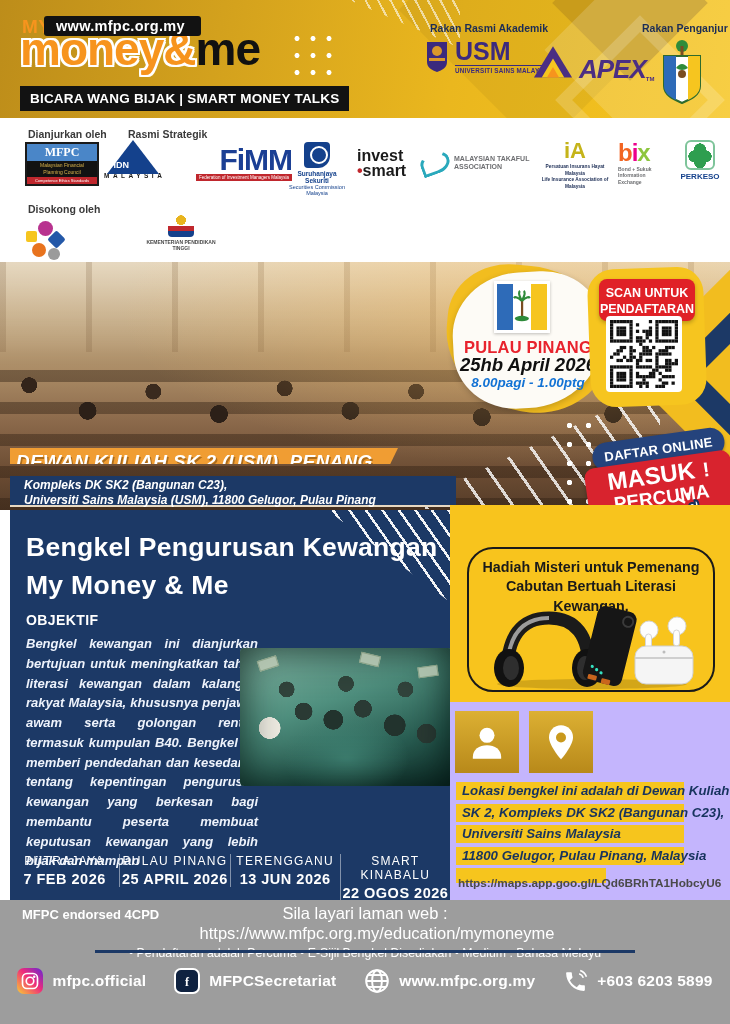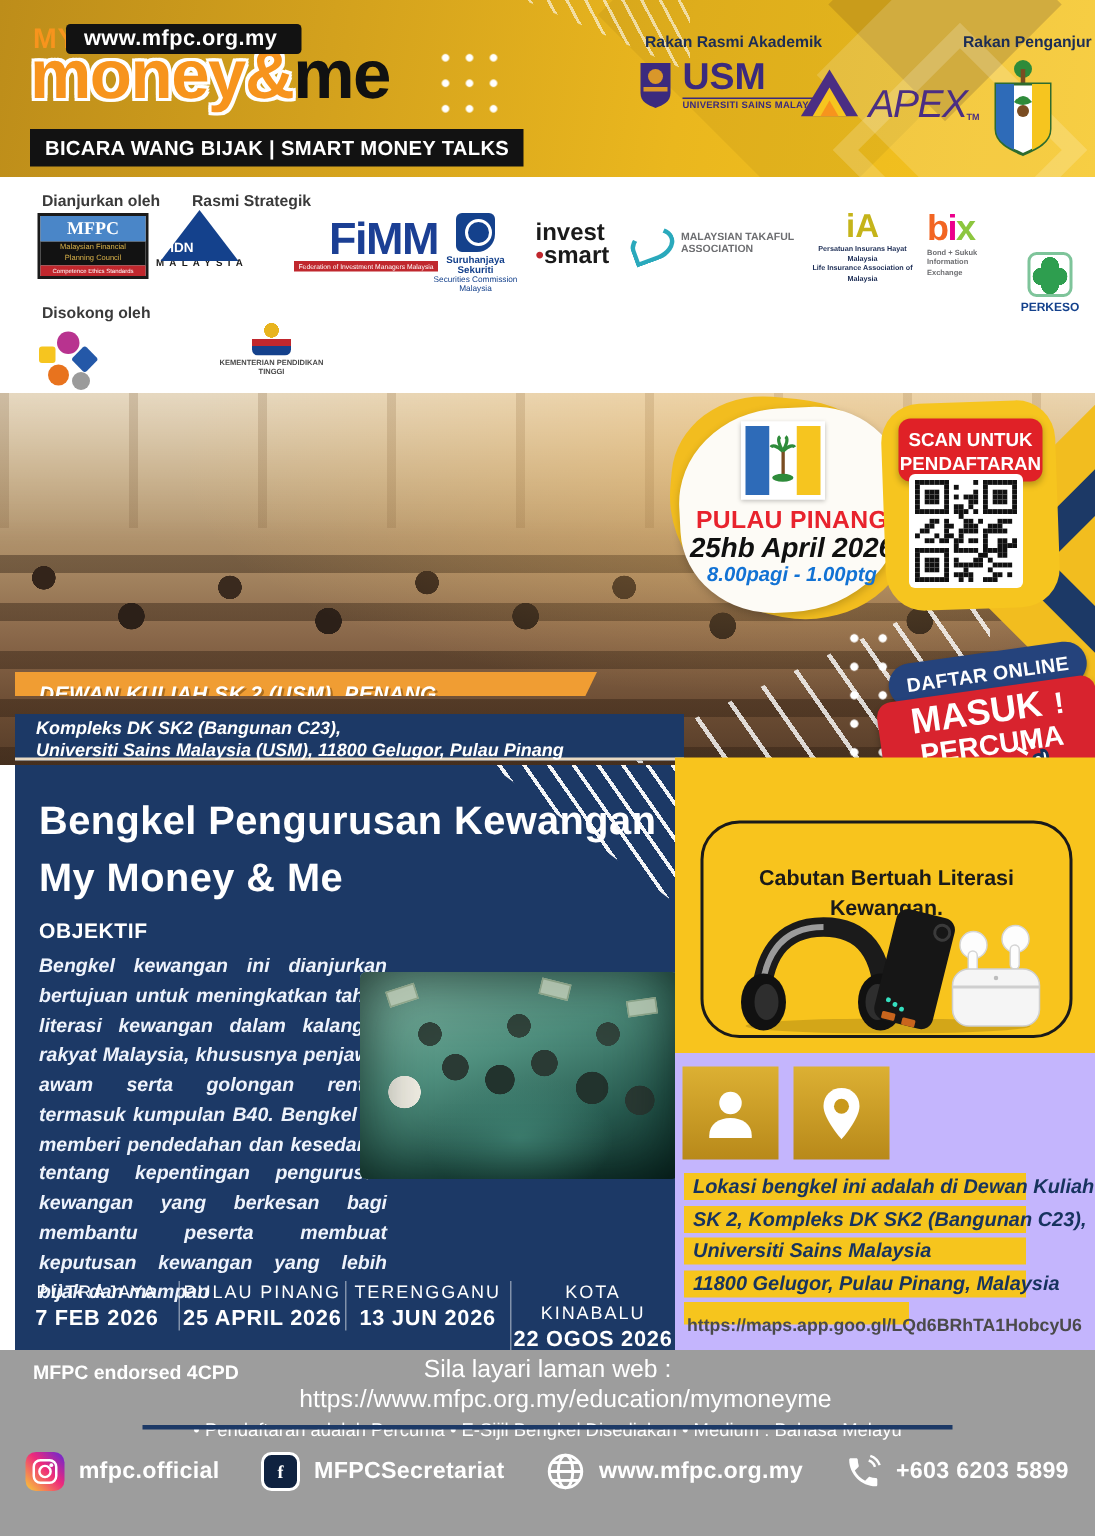--- a/index.html
+++ b/index.html
@@ -28,21 +28,21 @@
   .logo-money{color:#f7941d;text-shadow:-2px -2px 0 #fff,2px -2px 0 #fff,-2px 2px 0 #fff,2px 2px 0 #fff,0 -2px 0 #fff,0 2px 0 #fff,-2px 0 0 #fff,2px 0 0 #fff;}
   .logo-me{color:#111;}
   .logo-tag{left:20px;top:86px;background:#121212;color:#fff;font-size:13.5px;font-weight:700;
     padding:5px 10px;letter-spacing:.2px;white-space:nowrap;}
 
   .hp-label{color:#1c2d55;font-weight:700;font-size:10.5px;}
   .usm-wrap{left:425px;top:40px;display:flex;gap:6px;align-items:center;}
   .usm-txt{color:#3b2a7e;font-weight:800;font-size:25px;line-height:.9;}
   .usm-sub{color:#3b2a7e;font-weight:700;font-size:6.3px;border-top:1.5px solid #3b2a7e;margin-top:2px;padding-top:1px;letter-spacing:.2px;}
   .apex-wrap{left:527px;top:40px;display:flex;align-items:flex-end;}
-  .apex-name{color:#4b2e83;font-weight:400;font-size:26px;font-style:italic;letter-spacing:-1px;line-height:1;}
+  .apex-name{color:#4b2e83;font-weight:700;font-size:26px;font-style:italic;letter-spacing:-1px;line-height:1;}
   .apex-tm{color:#4b2e83;font-size:6px;font-weight:700;vertical-align:top;}
 
   
   .band{position:absolute;left:0;top:118px;width:730px;height:144px;background:#fff;}
   .plabel{position:absolute;font-size:10.5px;font-weight:700;color:#3a3a3a;}
   .mfpc{left:25px;top:142px;width:74px;height:44px;border:2px solid #1a1a1a;display:flex;flex-direction:column;}
   .mfpc-top{background:#4a86c8;color:#fff;font-weight:800;font-size:12px;text-align:center;font-family:"Liberation Serif",serif;flex:0 0 17px;line-height:17px;}
   .mfpc-mid{background:#121212;color:#d9b24a;font-size:5px;text-align:center;flex:1;line-height:1.3;padding-top:1px;}
   .mfpc-bot{background:#c0272d;color:#fff;font-size:4px;text-align:center;flex:0 0 7px;line-height:7px;}
   .lhdn{left:104px;top:140px;width:58px;text-align:left;}
@@ -63,21 +63,21 @@
   .invest-l2 b{color:#c0272d;}
   .mta{left:420px;top:152px;display:flex;align-items:center;gap:4px;}
   .mta-swoosh{width:30px;height:22px;border:3px solid #2aa9bc;border-radius:50% 50% 50% 0;border-top-color:transparent;transform:rotate(-20deg);}
   .mta-txt{color:#6d6e71;font-size:7px;font-weight:700;line-height:1.2;}
   .lia{left:535px;top:140px;text-align:center;width:80px;}
   .lia-glyph{color:#c5b41a;font-weight:800;font-size:22px;line-height:1;}
   .lia-sub{color:#1c2d55;font-size:4.8px;font-weight:700;line-height:1.4;margin-top:2px;}
   .bix{left:618px;top:142px;}
   .bix-name{font-weight:800;font-size:24px;line-height:.9;letter-spacing:-1px;}
   .bix-sub{color:#6d6e71;font-size:5px;font-weight:700;line-height:1.3;margin-top:2px;}
-  .perkeso{left:678px;top:140px;text-align:center;width:44px;margin-top:28px;}
+  .perkeso{left:678px;top:140px;text-align:center;width:44px;}
   .perkeso-ico{width:30px;height:30px;margin:0 auto;background:
      radial-gradient(circle 6px at 50% 28%,#2e9e4f 97%,transparent),
      radial-gradient(circle 6px at 28% 55%,#2e9e4f 97%,transparent),
      radial-gradient(circle 6px at 72% 55%,#2e9e4f 97%,transparent),
      radial-gradient(circle 6px at 50% 78%,#2e9e4f 97%,transparent);
      border:2px solid #7ec49a;border-radius:6px;}
   .perkeso-name{color:#14418c;font-weight:800;font-size:8px;margin-top:2px;}
 
   .fen{left:26px;top:215px;display:flex;align-items:center;gap:5px;}
   .fen-cl{position:relative;width:40px;height:40px;}
@@ -153,21 +153,21 @@
   .diamond-y{left:662px;top:288px;width:170px;height:170px;background:#f2bd1f;transform:rotate(45deg);}
   .diamond-n{left:692px;top:318px;width:112px;height:112px;border:22px solid #1c3966;transform:rotate(45deg);}
   .pstripes{left:400px;top:385px;width:260px;height:124px;opacity:.85;
     background:repeating-linear-gradient(55deg,transparent 0 21px,rgba(255,255,255,.95) 21px 24px);
     clip-path:polygon(0 100%,100% 0,100% 100%);}
   .pdots{left:560px;top:416px;width:40px;height:94px;
     background:radial-gradient(circle,#fff 2.5px,transparent 3px);background-size:19px 19px;}
 
   .venue-banner{left:10px;top:448px;width:388px;height:16px;background:#f09d33;
     clip-path:polygon(0 0,100% 0,98% 100%,0 100%);color:#fff;font-weight:800;font-style:italic;
-    font-size:14px;line-height:28px;padding-left:16px;letter-spacing:.3px;text-shadow:1.5px 1.5px 0 rgba(90,50,0,.45);}
+    font-size:19px;line-height:28px;padding-left:6px;letter-spacing:.3px;text-shadow:1.5px 1.5px 0 rgba(90,50,0,.45);}
   .venue-addr{left:10px;top:476px;width:446px;height:31px;background:#1c3966;color:#fff;
     font-weight:700;font-style:italic;font-size:12px;line-height:1.25;padding:2px 0 0 14px;border-bottom:2px solid #e8d9c2;}
 
   .reg-pill{left:592px;top:435px;width:133px;height:29px;background:#25437c;border-radius:15px;transform:rotate(-8deg);
     color:#fff;font-weight:800;font-size:13px;text-align:center;line-height:29px;letter-spacing:.3px;box-shadow:0 2px 3px rgba(0,0,0,.3);}
   .free-card{left:587px;top:459px;width:147px;height:62px;background:#d8232e;border-radius:10px;transform:rotate(-8deg);
     color:#fff;text-align:center;box-shadow:0 3px 5px rgba(0,0,0,.3);padding-top:4px;}
   .free-l1{font-weight:800;font-size:24px;line-height:1;}
   .free-bang{font-weight:800;font-size:20px;margin-left:8px;}
   .free-l2{font-weight:700;font-size:19px;line-height:1.1;}
@@ -660,30 +660,30 @@
       </div>
       <div class="date-cell">
         <div class="date-city">PULAU PINANG</div>
           <div class="date-val">25 APRIL 2026</div>
       </div>
       <div class="date-cell">
         <div class="date-city">TERENGGANU</div>
           <div class="date-val">13 JUN 2026</div>
       </div>
       <div class="date-cell">
-        <div class="date-city">KOTA KINABALU</div>
+        <div class="date-city">SMART KINABALU</div>
           <div class="date-val">22 OGOS 2026</div>
       </div>
     </div>
   </div>
 
   <div class="yellow-panel">
     <div class="prize-box">
       <div class="prize-txt">
-        <br><span>Cabutan Bertuah Literasi Kewangan.</span>
+        <span>Hadiah Misteri untuk Pemenang</span><br><span>Cabutan Bertuah Literasi Kewangan.</span>
       </div>
       <svg class="prize-art" viewBox="0 0 230 96">
         <ellipse cx="115" cy="90" rx="95" ry="5" fill="rgba(0,0,0,.15)"></ellipse>
         <path d="M30 80 Q30 24 72 24 Q112 24 112 76" stroke="#1b1b1b" stroke-width="13" fill="none" stroke-linecap="round"></path>
         <path d="M30 80 Q30 24 72 24" stroke="#9b9b9b" stroke-width="4" fill="none"></path>
         <ellipse cx="32" cy="74" rx="15" ry="19" fill="#111"></ellipse>
           <ellipse cx="34" cy="74" rx="8" ry="12" fill="#2e2e2e"></ellipse>
         <ellipse cx="110" cy="74" rx="15" ry="19" fill="#111"></ellipse>
           <ellipse cx="108" cy="74" rx="8" ry="12" fill="#2e2e2e"></ellipse>
         <g transform="rotate(14 132 55)">

